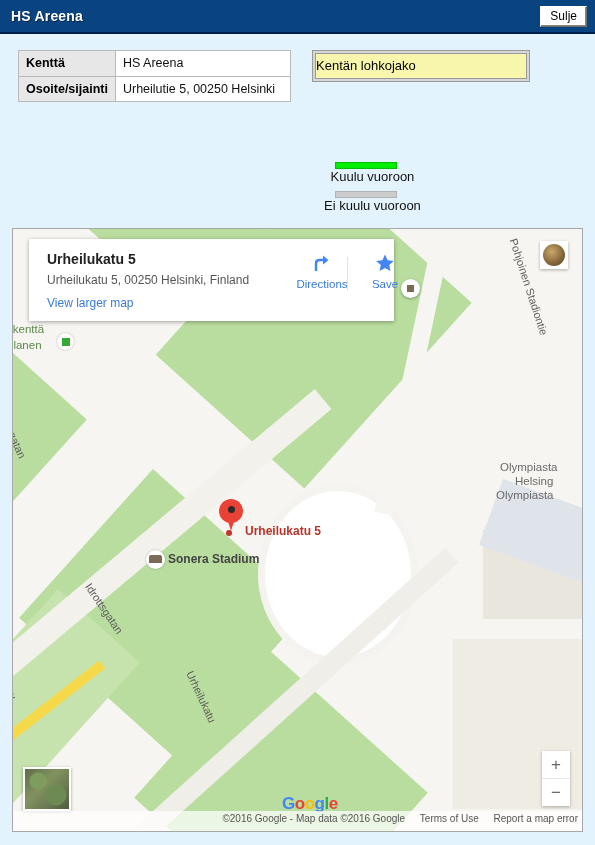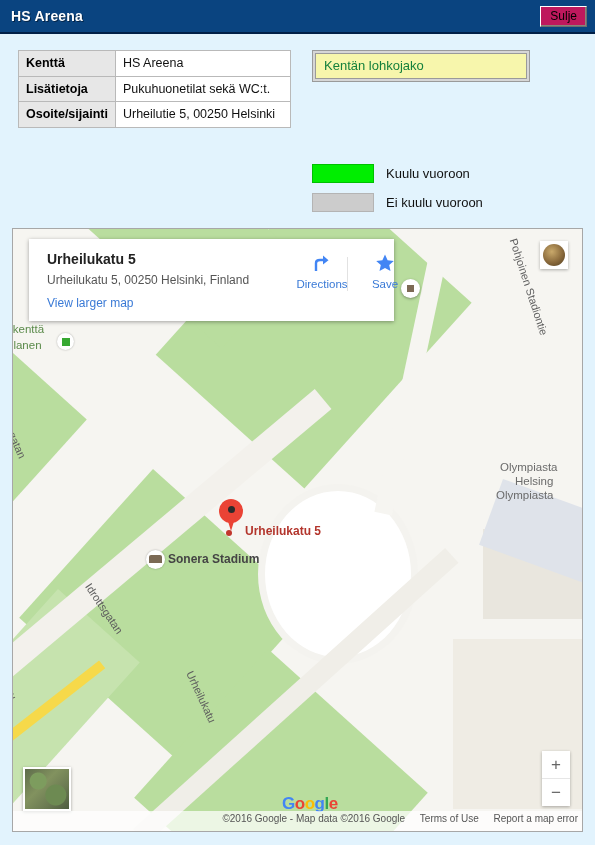--- a/index.html
+++ b/index.html
@@ -21,21 +21,21 @@
   .titlebar .ttl{
     position:absolute;left:11px;top:8px;
     color:#ffffff;font-size:14px;font-weight:bold;
     letter-spacing:.2px;
     text-shadow:1px 1px 0 rgba(0,0,0,.45);
   }
   .close-btn{
     position:absolute;right:8px;top:6px;
     padding:2px 9px 3px 9px;
     font-size:12px;color:#000;
-    background:#be185d;
+    background:#ffffff;
     border:1px solid #6d6d6d;
     border-top-color:#ffffff;border-left-color:#ffffff;
     box-shadow:inset -1px -1px 0 #88857a;
     cursor:pointer;
   }
 
   
   .info-table{
     position:absolute;left:18px;top:50px;
     border-collapse:collapse;
@@ -58,40 +58,40 @@
   .lohko{
     position:absolute;left:312px;top:50px;width:218px;
     border:1px solid #9a9a9a;
     background:#d6d6d6;
     box-sizing:border-box;
     padding:2px;
   }
   .lohko-title{
     background:#f7f6ac;
     border:1px solid #9a9a9a;
-    font-size:13px;color:#15803d;
-    padding:4px 6px 5px 8px;
+    font-size:13px;color:#000000;
+    padding:4px 6px 5px 0;
     box-sizing:border-box;
   }
   .lohko-blocks{
     display:flex;gap:4px;margin-top:3px;
   }
   .blk{
     height:52px;flex:1;
     display:flex;align-items:center;justify-content:center;
     font-size:13px;font-weight:bold;
     box-sizing:border-box;
     border:2px solid #ffffff;
   }
   .blk.a{background:#00ee00;color:#000;}
   .blk.b{background:#cccccc;color:#ffffff;}
 
   
   .legend{position:absolute;left:312px;top:162px;}
-  .leg-row{display:flex;align-items:center;height:22px;margin-bottom:7px;}
+  .leg-row{display:flex;align-items:center;height:22px;margin-bottom:7px;flex-direction:column;}
   .leg-sw{width:62px;height:19px;border:1px solid #aaa;box-sizing:border-box;}
   .leg-sw.g{background:#00ee00;border-color:#00c000;}
   .leg-sw.x{background:#cccccc;border-color:#b4b4b4;}
   .leg-lb{margin-left:12px;font-size:13px;color:#111;}
 
   
   .map{
     position:absolute;left:12px;top:228px;width:571px;height:604px;
     border:1px solid #a7a7a7;
     background:#eceae3;
@@ -208,24 +208,20 @@
 <div class="titlebar">
   <div class="ttl">HS Areena</div>
   <div class="close-btn">Sulje</div>
 </div>
 
 <table class="info-table">
   <tbody>
       <tr>
     <td class="k">Kenttä</td>
     <td class="v">HS Areena</td>
-  </tr>
-  <tr>
-    <td class="k">Lisätietoja</td>
-    <td class="v">Pukuhuonetilat sekä WC:t.</td>
   </tr>
   <tr>
     <td class="k">Osoite/sijainti</td>
     <td class="v">Urheilutie 5, 00250 Helsinki</td>
   </tr>
 </tbody>
   </table>
 
 <div class="lohko">
   <div class="lohko-title">Kentän lohkojako</div>

